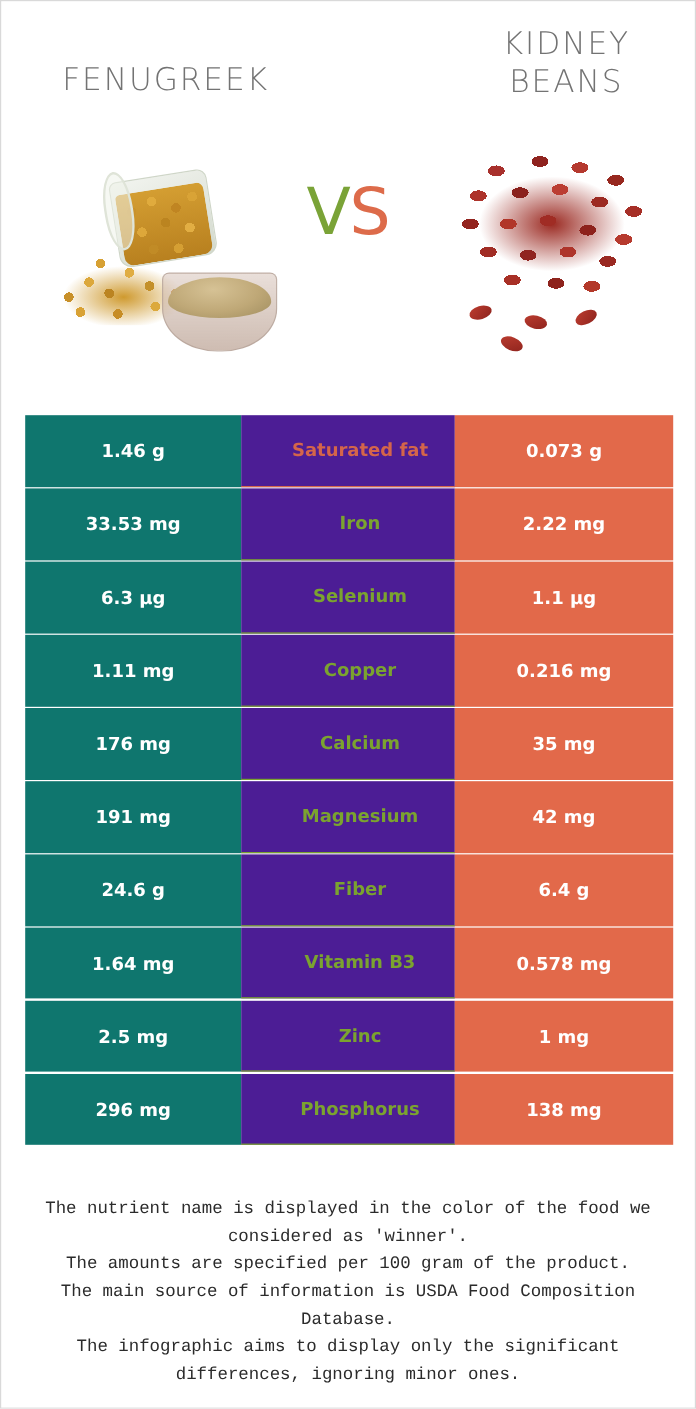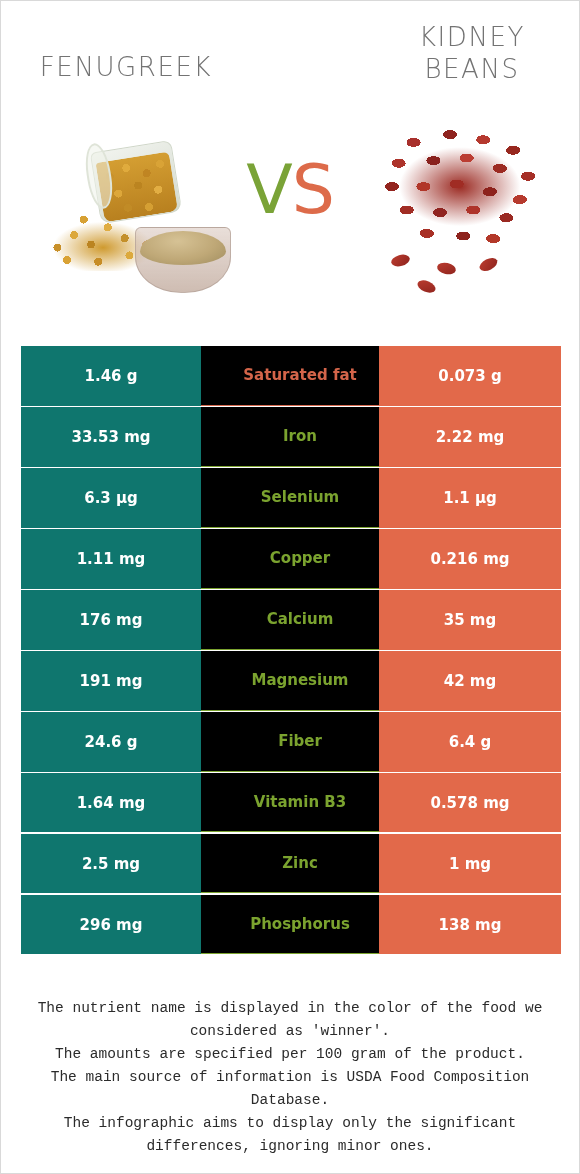--- a/index.html
+++ b/index.html
@@ -31,29 +31,29 @@
     position: absolute;
     font-weight: 300;
     font-size: 26px;
     letter-spacing: 1.6px;
     color: #737373;
     text-align: center;
     line-height: 32px;
     text-transform: uppercase;
     font-family: "DejaVu Sans", sans-serif;
   }
-  .title-left  { left: 10px;  top: 50px;  width: 230px; }
+  .title-left  { left: 22px;  top: 50px;  width: 230px; }
   .title-right { right: 12px; top: 20px;  width: 190px; }
 
   .vs {
     position: absolute;
     left: 0; right: 0;
-    top: 158px;
+    top: 145px;
     text-align: center;
-    font-size: 68px;
+    font-size: 54px;
     font-weight: 400;
     line-height: 62px;
     font-family: "DejaVu Sans", sans-serif;
     letter-spacing: -1px;
     z-index: 5;
   }
   .vs .v { color: #7aa337; }
   .vs .s { color: #dd6b4a; }
 
   
@@ -199,21 +199,21 @@
     font-weight: 700;
     font-family: "DejaVu Sans", sans-serif;
   }
   .cell-left {
     width: 180px;
     background: #0f766e;
     color: #ffffff;
   }
   .cell-mid {
     width: 178px;
-    background: #000000;
+    background: #4c1d95;
     color: #7ba32f;
     padding-left: 20px;
   }
   .cell-mid.win-right { color: #d4654a; }
   .cell-right {
     width: 182px;
     background: #e2694a;
     color: #ffffff;
   }
 

